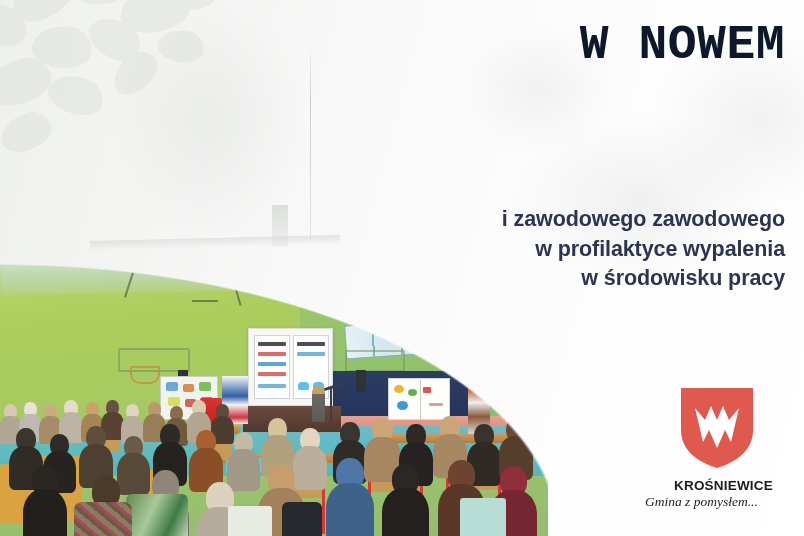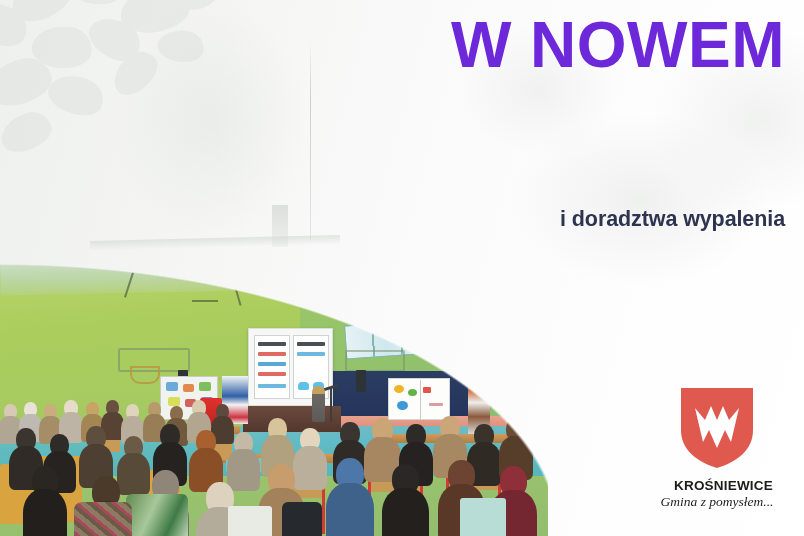--- a/index.html
+++ b/index.html
@@ -189,26 +189,26 @@
   }
   .title-1{
     font-family:"Liberation Serif", serif;
     font-weight:700;
     font-size:48px;
     line-height:54px;
     letter-spacing:.5px;
     color:#d5173f;
   }
   .title-2{
-    font-family:Liberation Sans, sans-serif;
+    font-family:Liberation Mono, monospace;
     font-weight:700;
-    font-size:64px;
+    font-size:48px;
     line-height:54px;
     letter-spacing:.5px;
-    color:#6d28d9;
+    color:#0f172a;
   }
 
   .quote-block{
     position:absolute; right:19px; top:205px; width:400px; text-align:right;
     font-family:"Liberation Sans", sans-serif;
     font-weight:700;
     font-size:21.5px;
     line-height:29.5px;
     color:#2e3450;
     letter-spacing:-.1px;
@@ -226,21 +226,21 @@
     position:absolute; left:0; top:92px; width:150px;
     text-align:left;
     font-family:"Liberation Sans", sans-serif;
     font-weight:700; font-size:13.5px; letter-spacing:.2px;
     color:#1d1d1b;
     padding-left:2px;
     margin-left:27px;
   }
   .logo-tag{
     position:absolute; left:0; top:108px; width:150px;
-    text-align:center;
+    text-align:left;
     font-family:"Liberation Serif", serif;
     font-style:italic; font-size:13.5px;
     color:#1d1d1b;
     padding-right:6px;
   }
 </style>
 </head>
 <body>
 
 <div class="poster">
@@ -394,21 +394,23 @@
       <div style="position:absolute;left:282px;top:244px;width:40px;height:40px;background:#26292e;border-radius:6px;"></div>
       <div style="position:absolute;left:460px;top:240px;width:46px;height:42px;background:#b8ddd6;border-radius:3px;"></div>
     </div>
   </div>
 
   <div class="title-block">
     <div class="title-2">W NOWEM</div>
   </div>
 
   <div class="quote-block">
-    <span class="quote-line">i doradztwa wypalenia</span>
+    <span class="quote-line">i zawodowego zawodowego</span>
+    <span class="quote-line">w profilaktyce wypalenia</span>
+    <span class="quote-line">w środowisku pracy</span>
   </div>
 
   <div class="logo">
     <div class="shield-wrap">
       <svg viewBox="0 0 76 84" width="76" height="84" aria-hidden="true">
         <path d="M2 2 H74 V44 C74 64 58 76 38 82 C18 76 2 64 2 44 Z" fill="#e0594f"></path>
         <path d="M16 22 L24 56 L30 44 L38 62 L46 44 L52 56 L60 22
                  L50 34 L44 20 L38 34 L32 20 L26 34 Z" fill="#ffffff"></path>
       </svg>
     </div>

